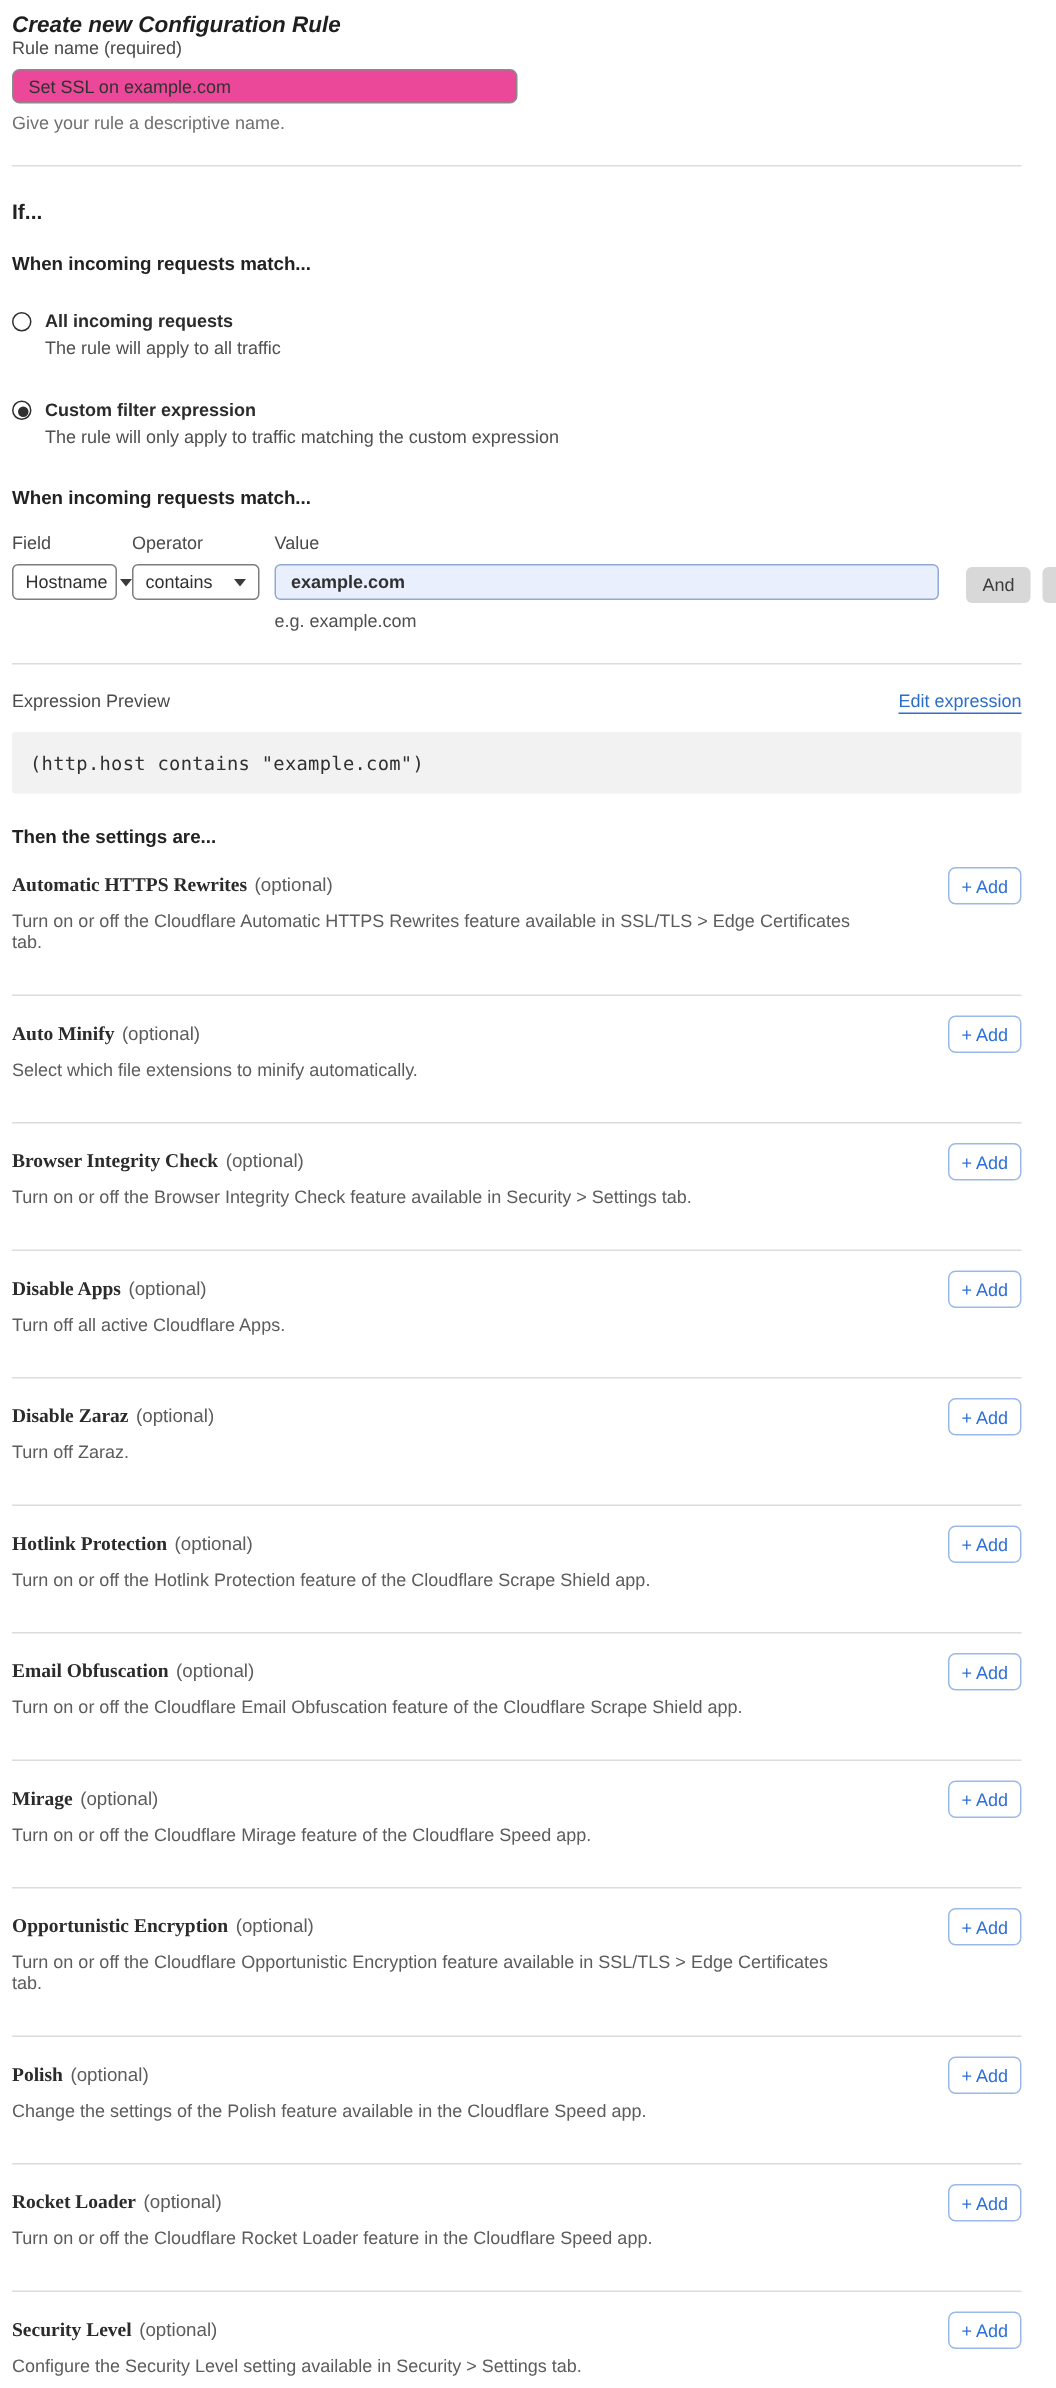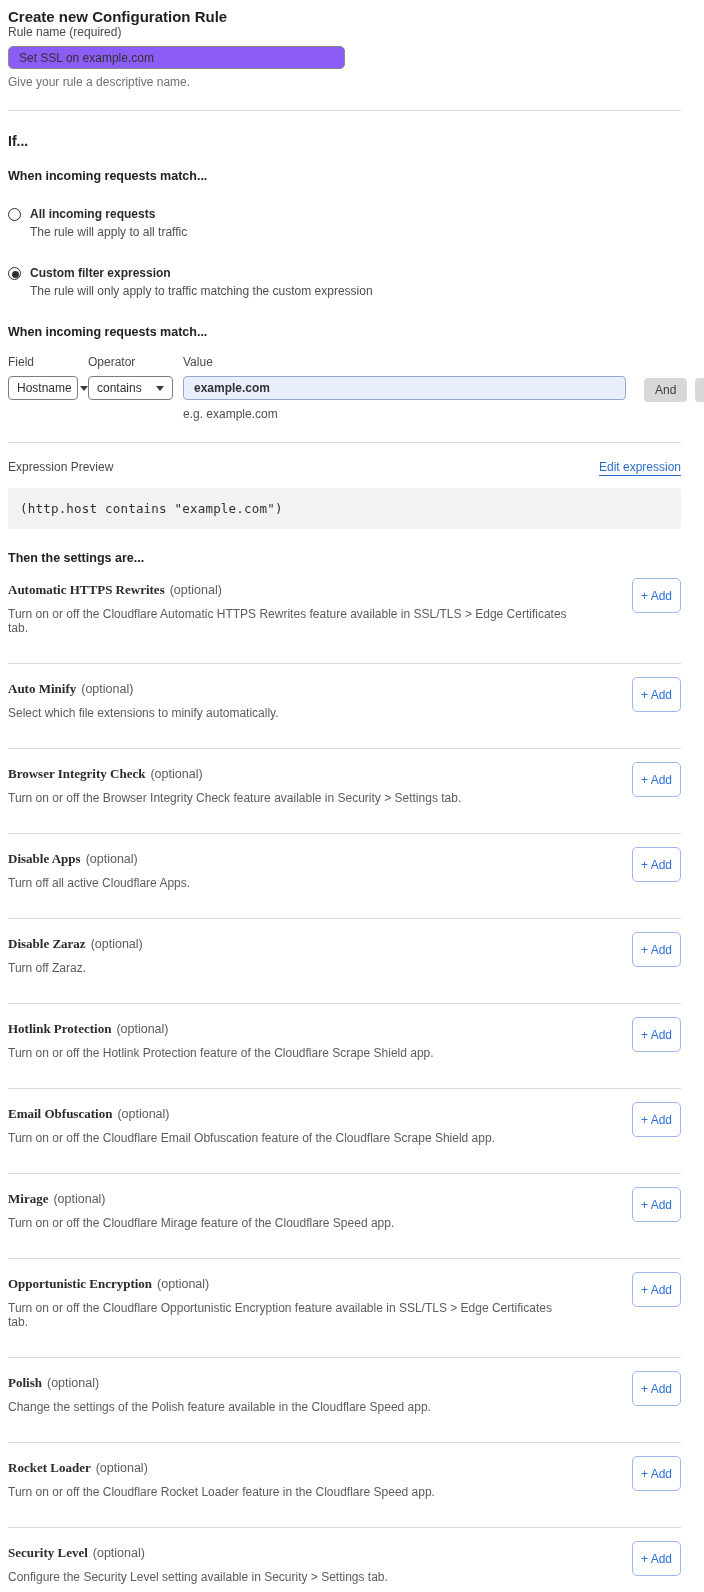--- a/index.html
+++ b/index.html
@@ -5,30 +5,30 @@
   * { margin: 0; padding: 0; box-sizing: border-box; }
   html, body { background: #ffffff; }
   body {
     width: 704px;
     font-family: "Liberation Sans", "DejaVu Sans", sans-serif;
     color: #313131;
     font-size: 12px;
   }
   .page { padding: 8px 23px 30px 8px; }
 
-  .page-title { font-size: 15px; font-weight: bold; color: #1f1f1f; }
+  .page-title { font-size: 15px; font-weight: bold; color: #1f1f1f; font-style: italic; }
 
   .field-label { font-size: 12px; color: #4a4a4a; margin-bottom: 7px; }
   .rule-name-wrap { }
   .text-input {
     font-family: "Liberation Sans", "DejaVu Sans", sans-serif;
     font-size: 12px; color: #313131;
     border: 1px solid #8a8a8a; border-radius: 5px;
     padding: 4px 10px; height: 23px; outline: none;
-    background: #8b5cf6;
+    background: #ec4899;
   }
   .rule-name-input { width: 337px; }
   .help-text { font-size: 12px; color: #707070; margin-top: 6px; }
 
   .divider { border: none; border-top: 1px solid #dcdcdc; margin: 21px 0 0 0; }
 
   .if-heading { font-size: 14px; font-weight: bold; margin-top: 22px; color: #222; }
   .match-heading { font-size: 12.5px; font-weight: bold; margin-top: 20px; color: #222; }
 
   .radio-group { margin-top: 24px; }
@@ -89,21 +89,21 @@
   .setting-row {
     position: relative; padding: 17px 0 28px 0;
     border-bottom: 1px solid #dcdcdc;
   }
   .setting-title-line { display: flex; align-items: center; }
   .setting-name { font-size: 13px; font-weight: bold; color: #2b2b2b; font-family: Liberation Serif, serif; }
   .optional { font-size: 12.5px; color: #5c5c5c; font-weight: normal; margin-left: 5px; }
   .setting-desc { font-size: 12px; color: #5c5c5c; margin-top: 9px; max-width: 560px; }
   .add-btn {
     position: absolute; right: 0; top: 13px;
-    min-width: 45px; height: 35px;
+    min-width: 45px; height: 25px;
     background: #ffffff; border: 1px solid #9ab9ea; border-radius: 5px;
     color: #2e6fd9; font-size: 12px; font-family: inherit; cursor: pointer;
     padding: 0 8px;
   }
 </style>
 </head>
 <body>
 
 <div class="page">
 

